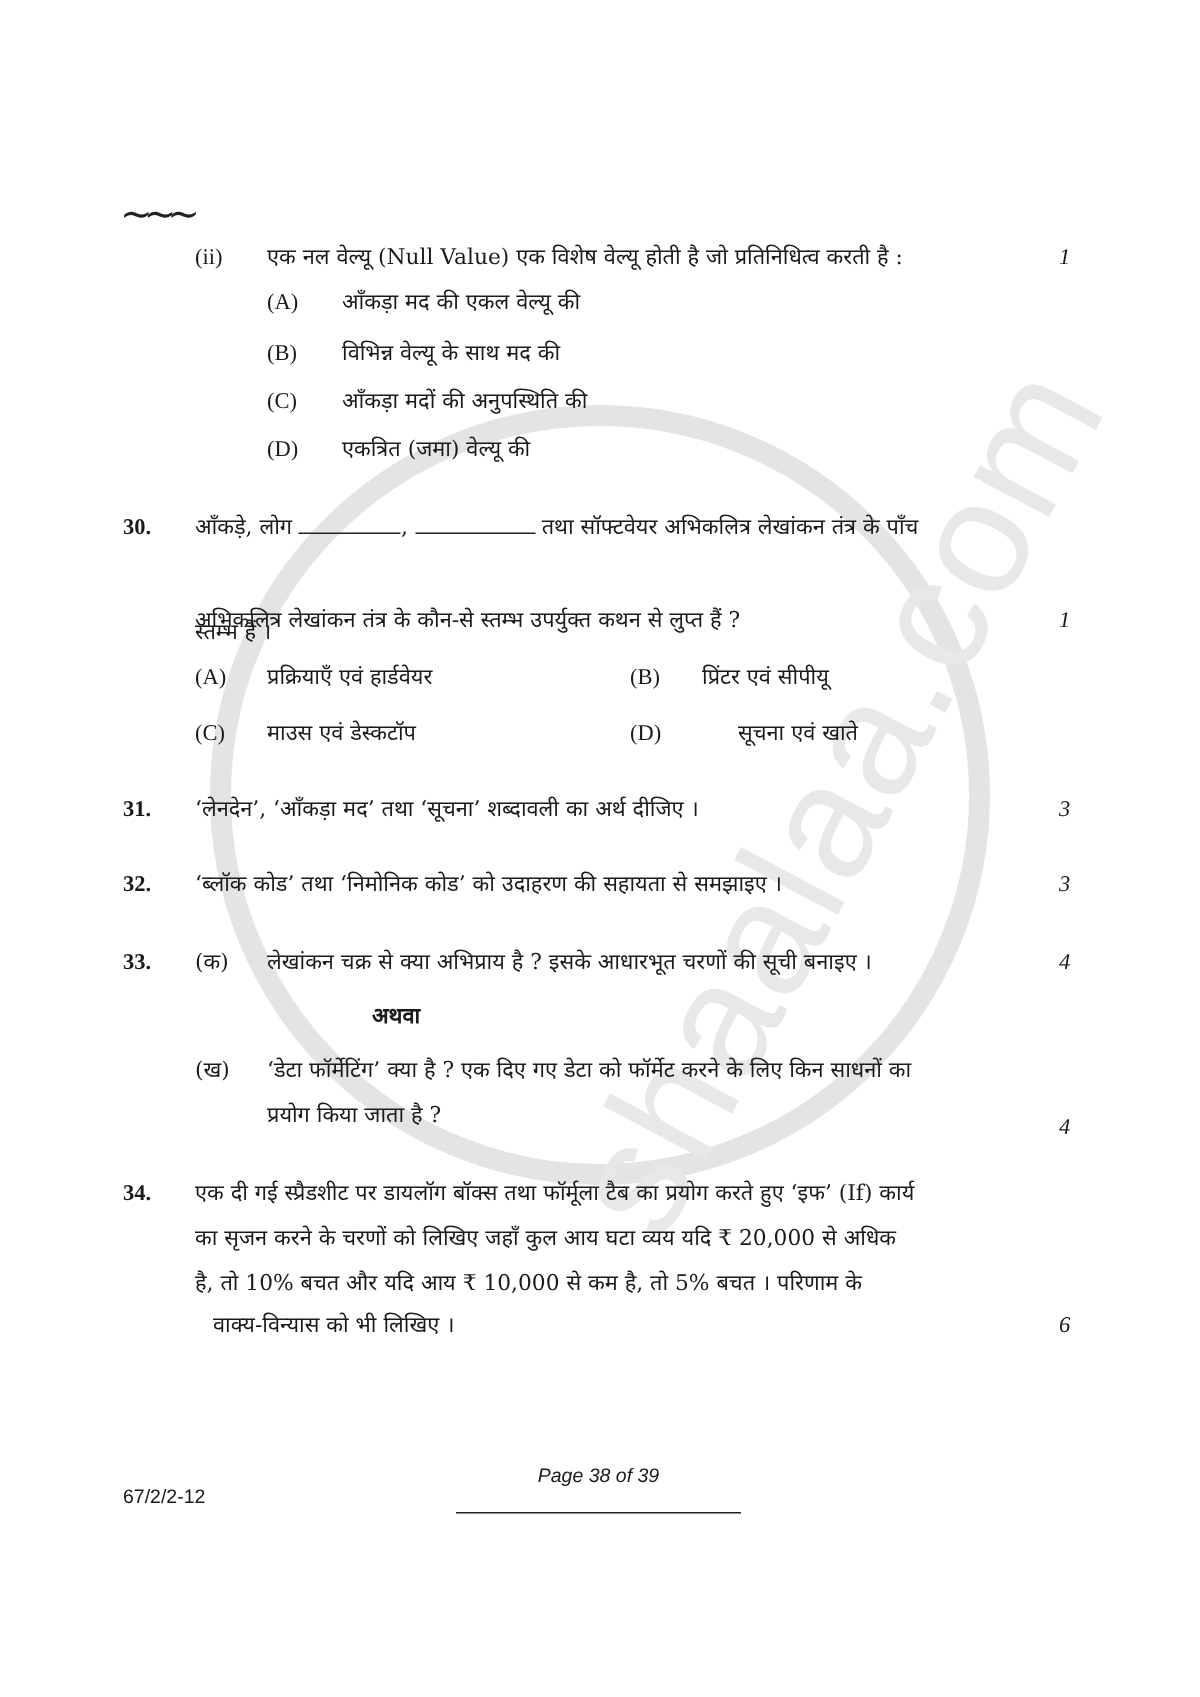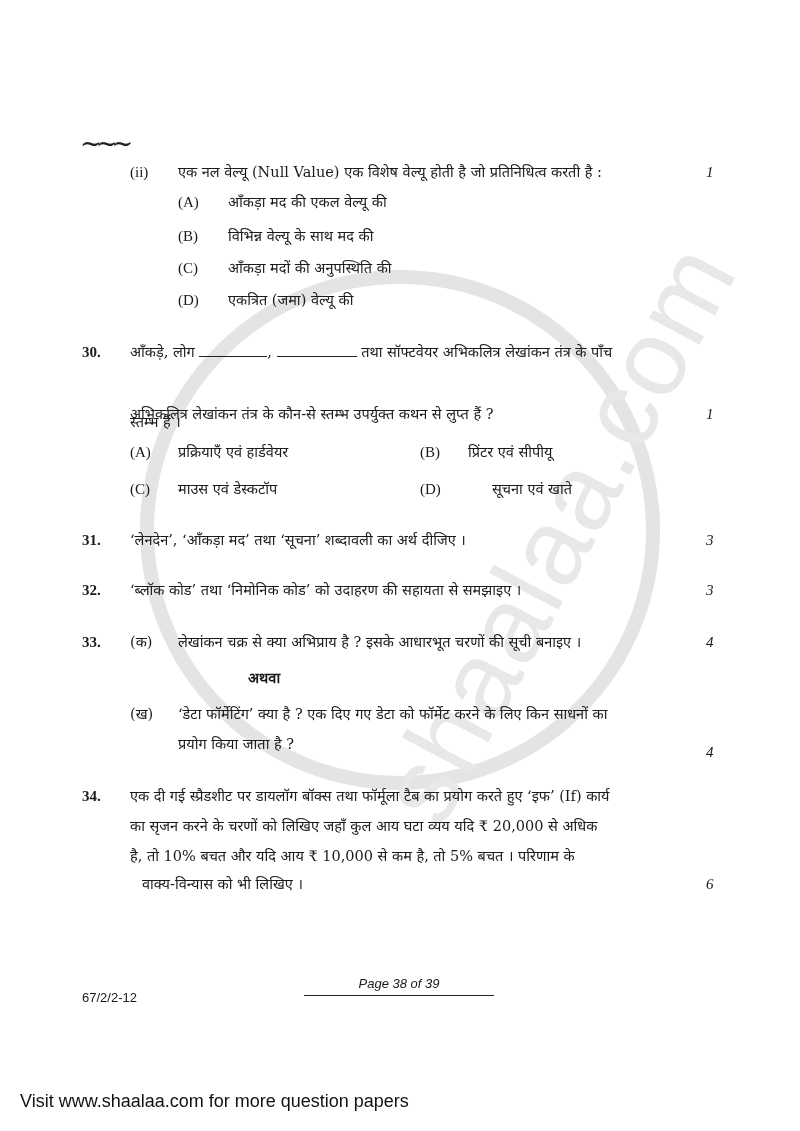--- a/index.html
+++ b/index.html
@@ -15,21 +15,21 @@
   .row { position: absolute; left: 0; width: 800px; font-size: 14.5px; line-height: 20px; }
   .qnum { position: absolute; left: 82px; font-weight: bold; font-family: "Liberation Serif", serif; font-size: 15px; }
   .sub { position: absolute; font-family: "Liberation Serif", serif; font-size: 15px; }
   .txt { position: absolute; }
   .marks { position: absolute; left: 706px; font-style: italic; font-family: "Liberation Serif", serif; font-size: 15px; }
   .blank { display: inline-block; border-bottom: 1px solid #222; height: 12px; vertical-align: baseline; }
   .center { position: absolute; left: 248px; font-weight: bold; }
   .footer-code { position: absolute; left: 82px; top: 978px; font-family: "Liberation Sans", sans-serif; font-size: 13px; margin-top: 12px; }
   .footer-page { position: absolute; left: 304px; top: 976px; width: 190px; text-align: center;
                  font-family: "Liberation Sans", sans-serif; font-style: italic; font-size: 13px;
-                 border-bottom: 1.5px solid #222; padding-bottom: 4px; }
+                 border-bottom: 1.5px solid #222; padding-bottom: 17px; }
   .visit { position: absolute; left: 20px; top: 1091px; font-family: "Liberation Sans", sans-serif; font-size: 18px; color: #111; }
 </style>
 </head>
 <body>
 
 <div class="page">
 
   <div class="watermark"></div>
   <div class="watermark-text">shaalaa.com</div>
 
@@ -127,14 +127,13 @@
     <span class="txt" style="left:130px;">है, तो 10% बचत और यदि आय ₹ 10,000 से कम है, तो 5% बचत । परिणाम के</span>
   </div>
   <div class="row" style="top:874px;">
     <span class="txt" style="left:142px;">वाक्य-विन्यास को भी लिखिए ।</span>
     <span class="marks">6</span>
   </div>
 
   <div class="footer-code">67/2/2-12</div>
   <div class="footer-page">Page 38 of 39</div>
 
-  <div class="visit">Visit www.shaalaa.com for more question papers</div>
 </div>
 
 </body></html>

